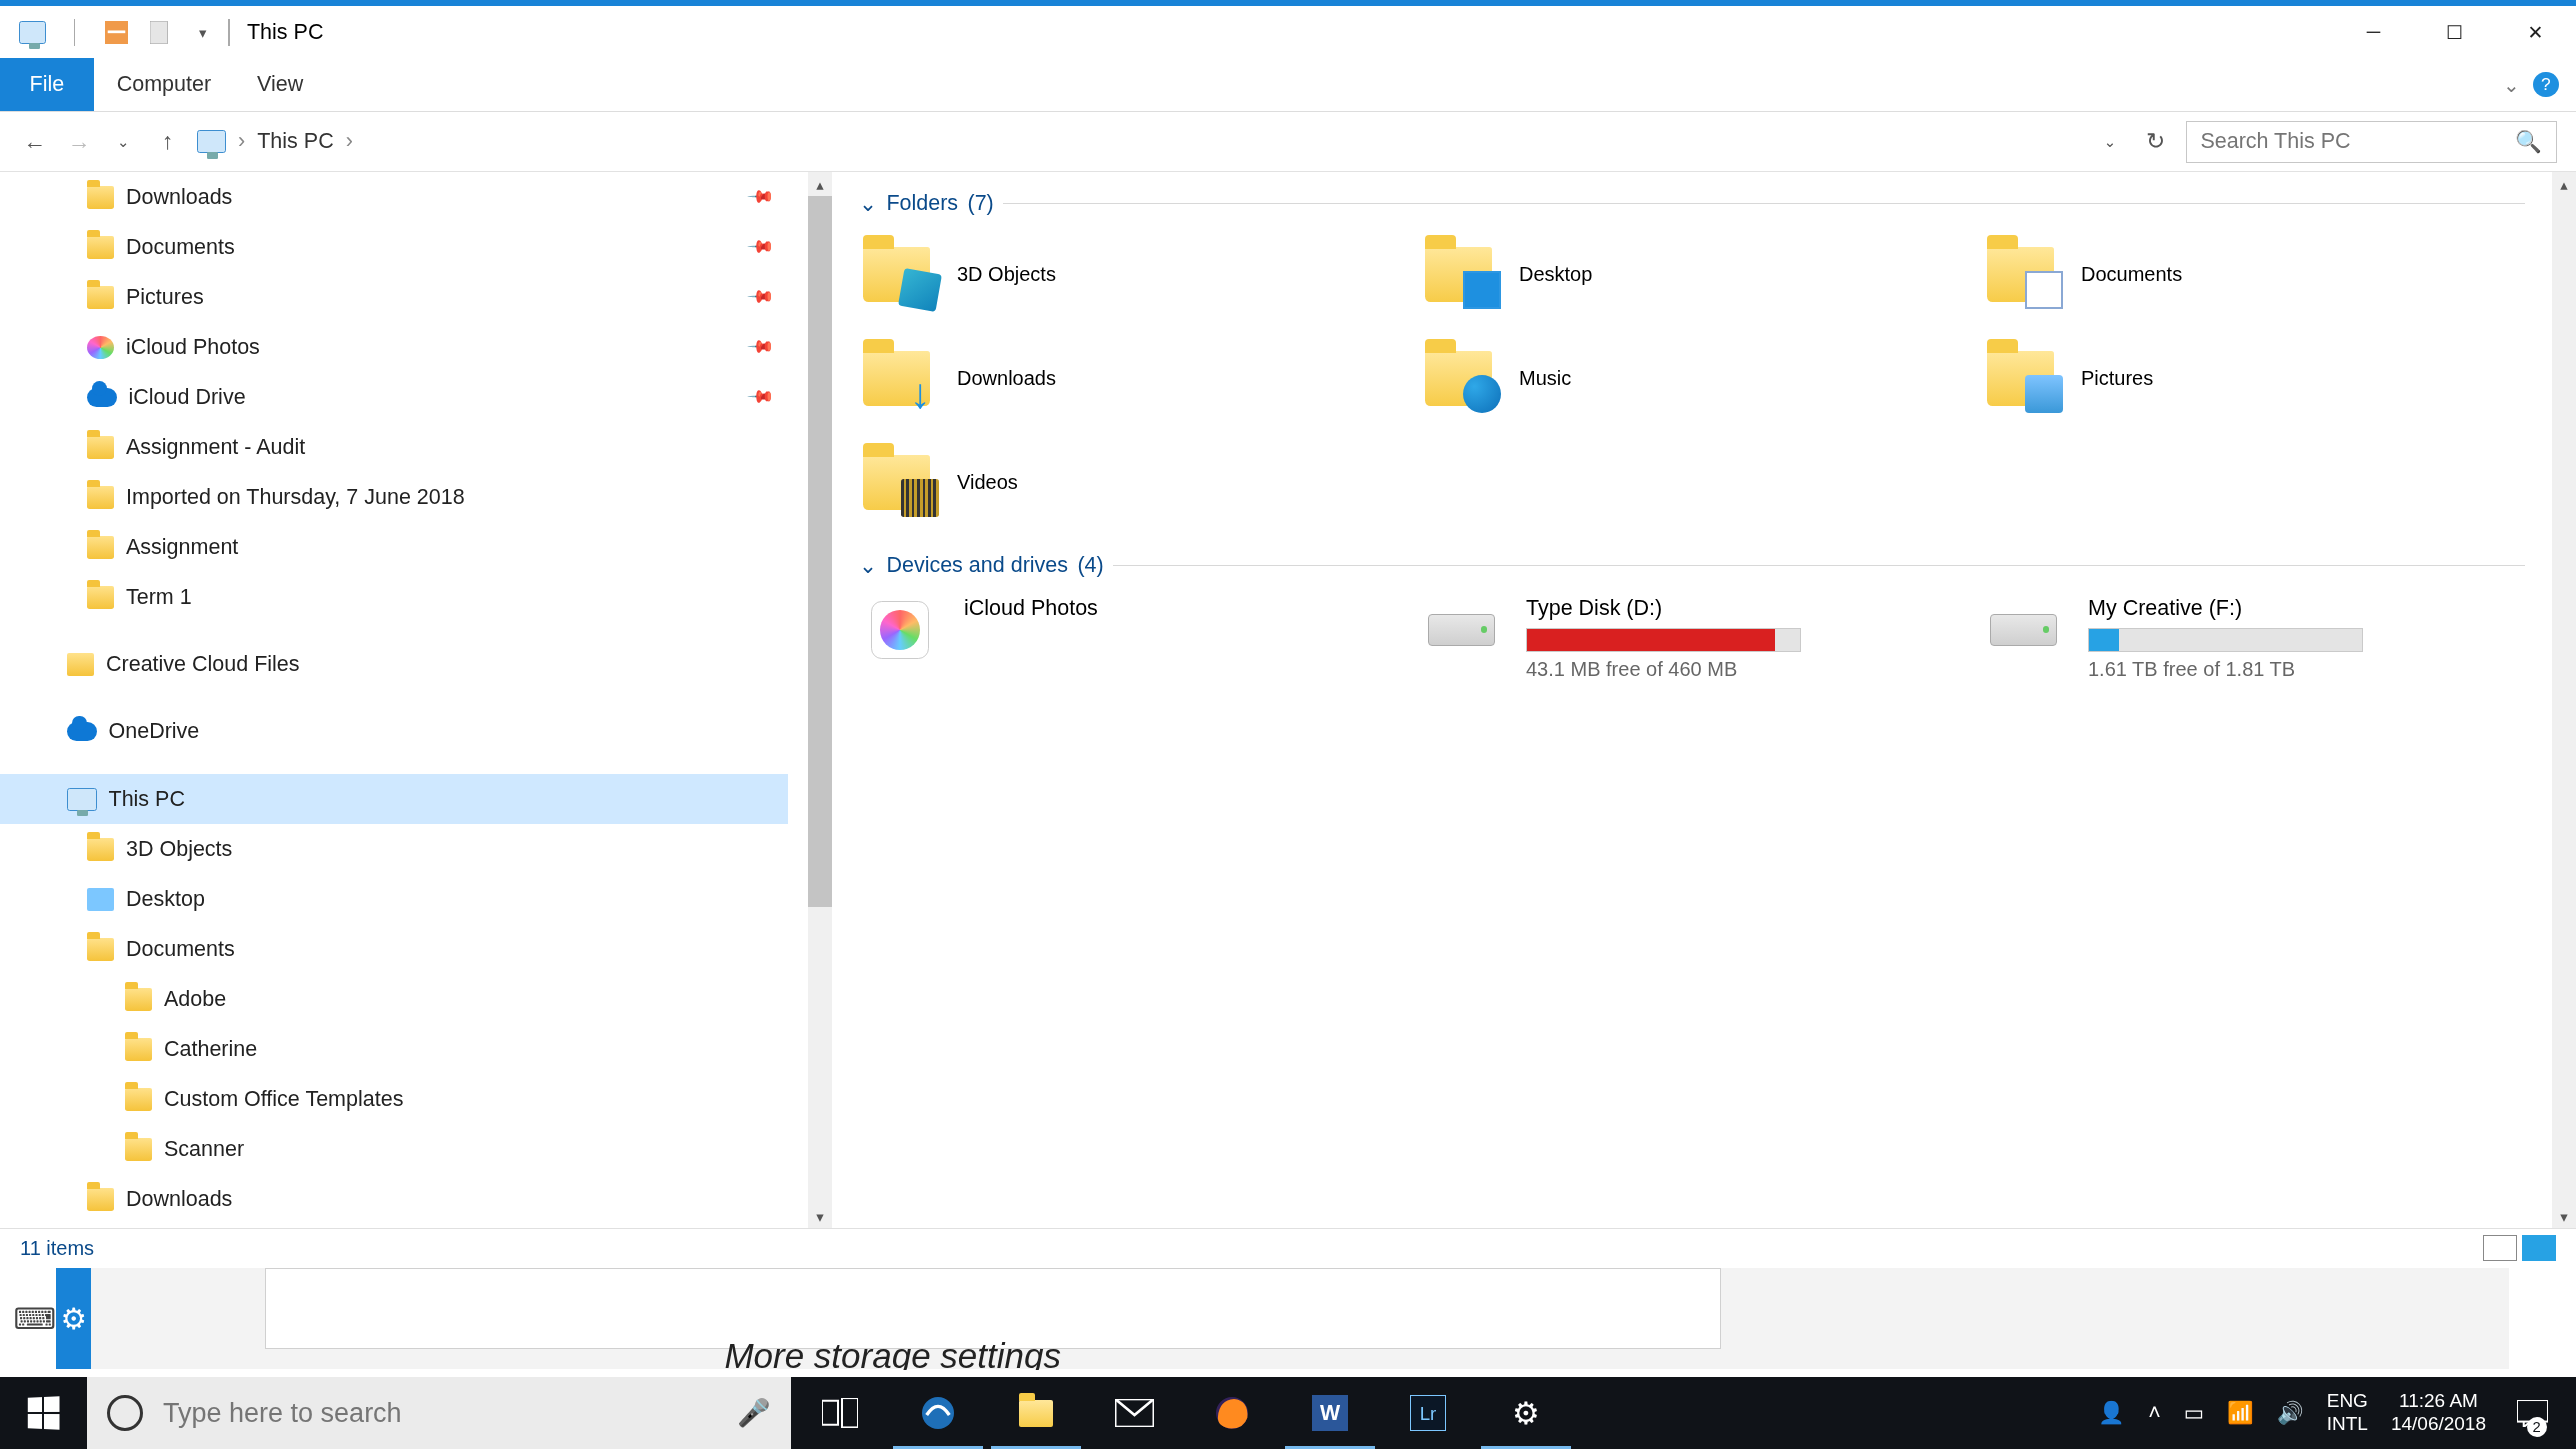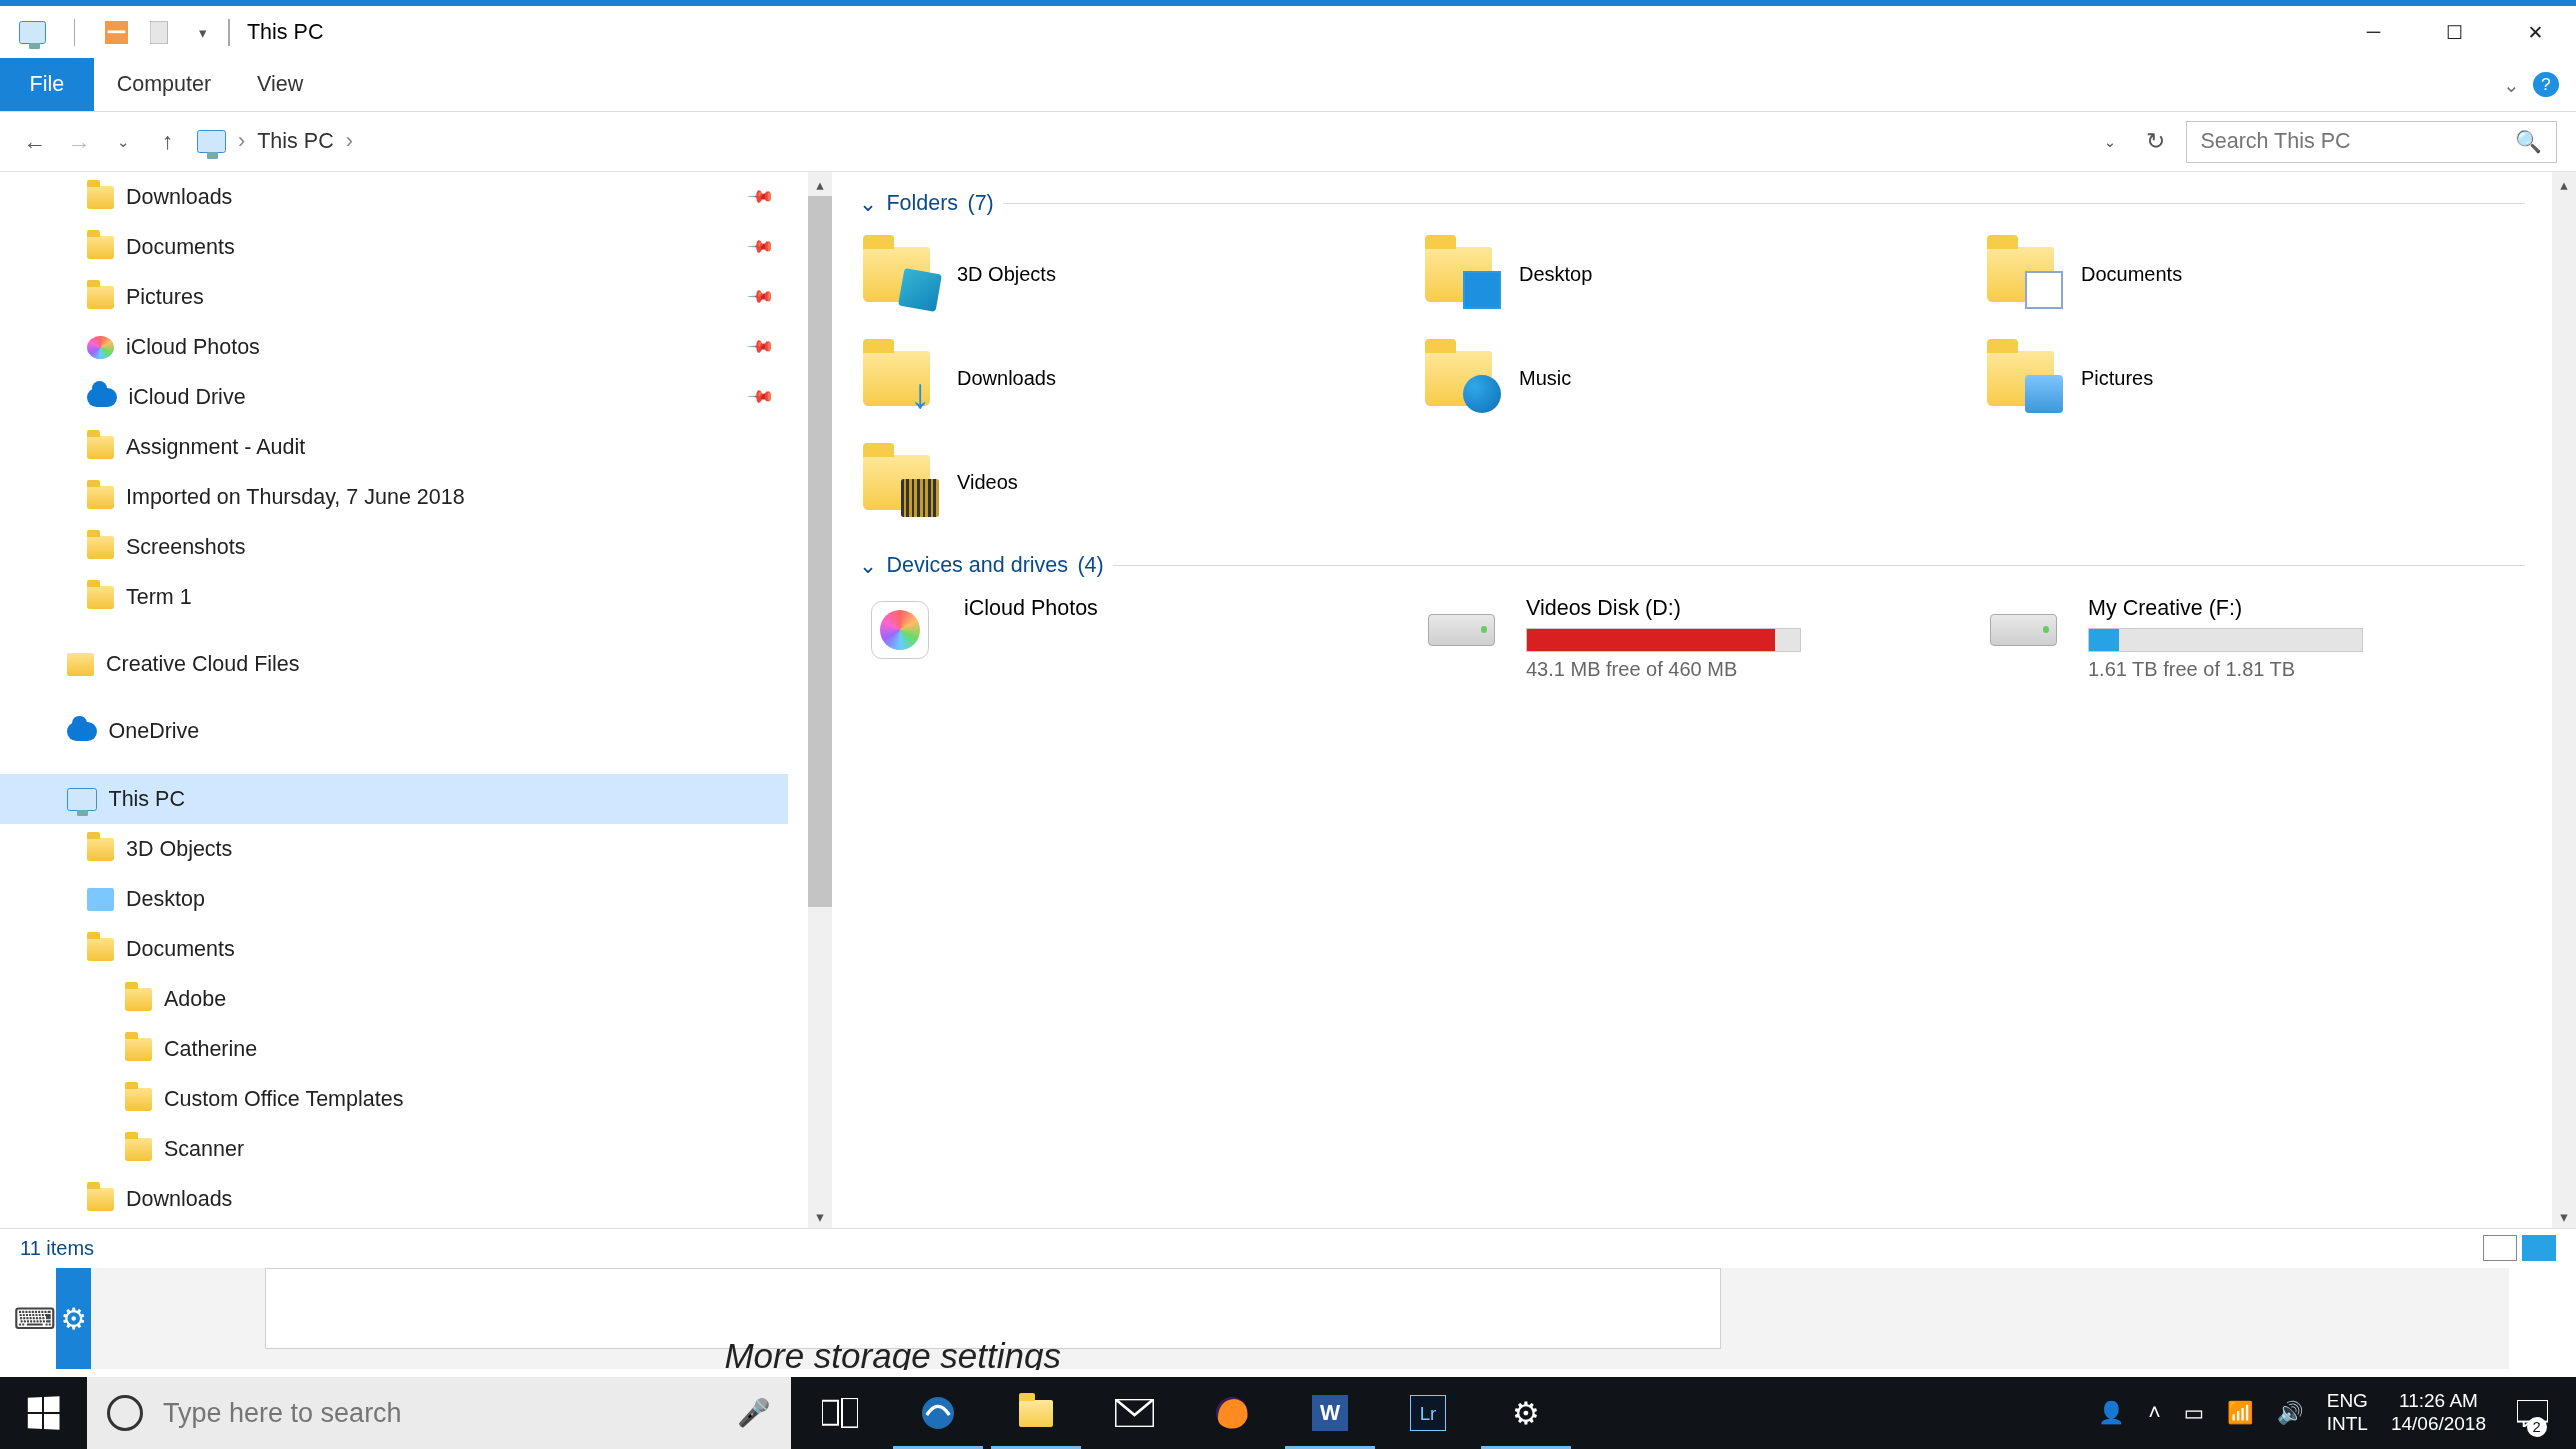--- a/index.html
+++ b/index.html
@@ -220,21 +220,21 @@
           <div class="nav-item depth2">
             <div class="folder-icon"></div>
             <span>Assignment - Audit</span>
           </div>
           <div class="nav-item depth2">
             <div class="folder-icon"></div>
             <span>Imported on Thursday, 7 June 2018</span>
           </div>
           <div class="nav-item depth2">
             <div class="folder-icon"></div>
-            <span>Screenshots</span>
+            <span>Assignment</span>
           </div>
           <div class="nav-item depth2">
             <div class="folder-icon"></div>
             <span>Term 1</span>
           </div>
           <div style="height: 17.4px;"></div>
           <div class="nav-item">
             <div class="cc-icon"></div>
             <span>Creative Cloud Files</span>
           </div>
@@ -371,21 +371,21 @@
               </div>
               <div class="drive-info">
                 <div class="drive-name">iCloud Photos</div>
               </div>
             </div>
             <div class="drive-tile">
               <div class="ic">
                 <div class="drive-box"></div>
               </div>
               <div class="drive-info">
-                <div class="drive-name">Videos Disk (D:)</div>
+                <div class="drive-name">Type Disk (D:)</div>
                 <div class="storage-bar">
                   <div class="storage-fill red" style="width:91%"></div>
                 </div>
                 <div class="drive-free">43.1 MB free of 460 MB</div>
               </div>
             </div>
             <div class="drive-tile">
               <div class="ic">
                 <div class="drive-box"></div>
               </div>

